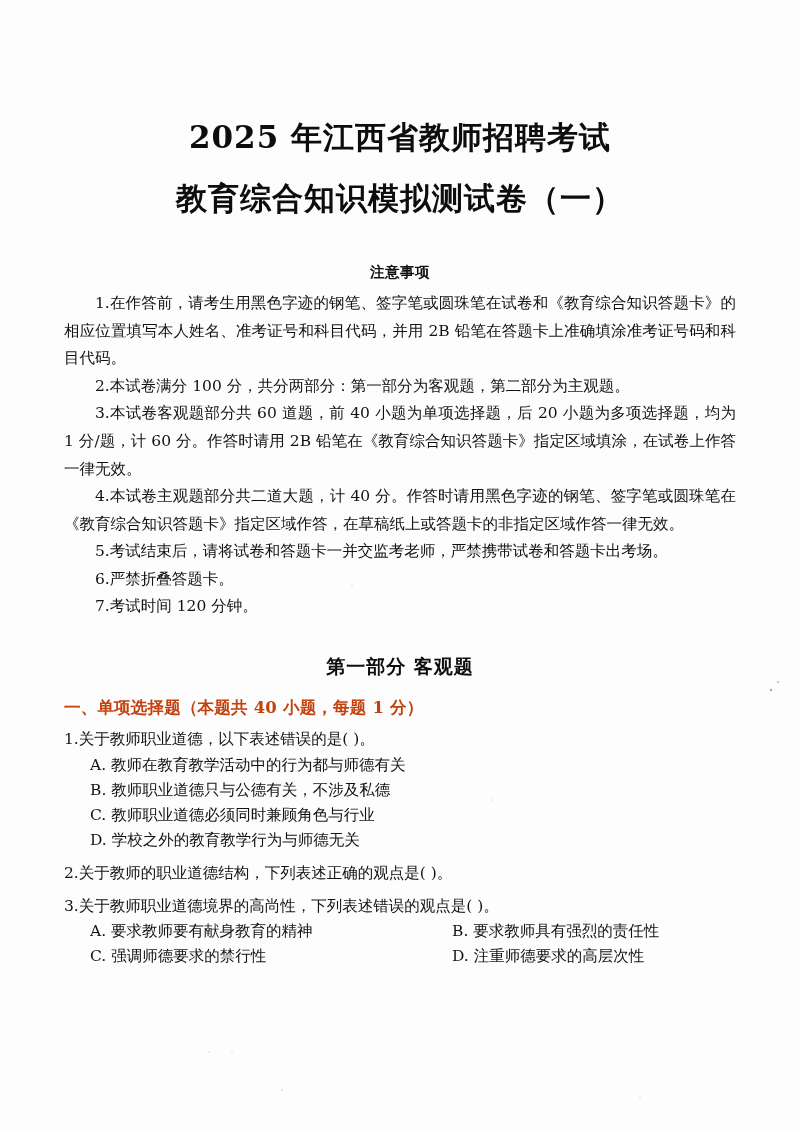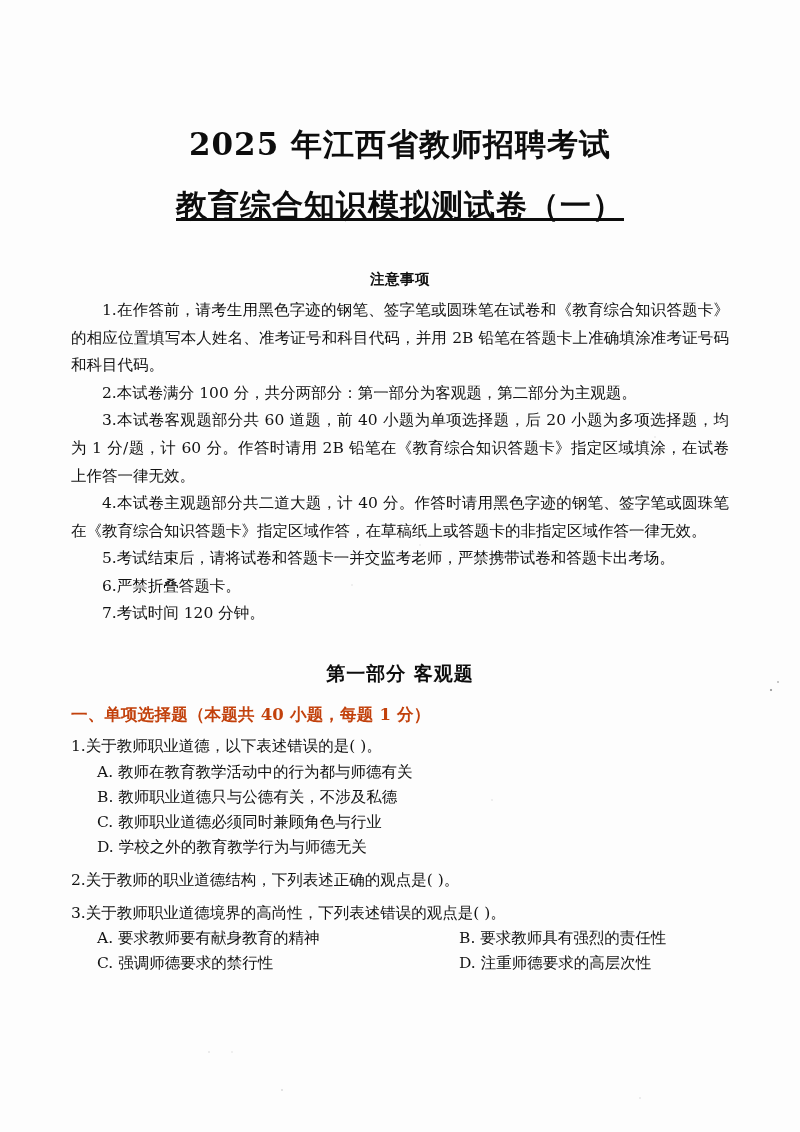--- a/index.html
+++ b/index.html
@@ -14,21 +14,21 @@
     overflow: hidden;
     font-family: "DejaVu Serif", "Liberation Serif", serif;
     color: #111111;
     -webkit-font-smoothing: none;
   }
 
   .page {
     position: absolute;
     inset: 0;
     background: #fdfdfd;
-    padding: 15px;
+    padding: 8px;
   }
 
   
   .scan-noise {
     position: absolute;
     inset: 0;
     pointer-events: none;
     opacity: 0.55;
     background:
       radial-gradient(circle at 771px 690px, rgba(40,40,40,0.75) 0 0.9px, rgba(0,0,0,0) 1.6px),
@@ -52,21 +52,21 @@
   .doc-title {
     text-align: center;
     font-family: "DejaVu Serif", "Liberation Serif", serif;
     font-weight: bold;
     font-size: 31px;
     letter-spacing: 1px;
     line-height: 1.05;
     color: #0d0d0d;
   }
   .title-line-1 { margin-top: 113px; }
-  .title-line-2 { margin-top: 28px; text-decoration: underline; }
+  .title-line-2 { margin-top: 28px; }
 
   
   .notice-heading {
     text-align: center;
     font-weight: bold;
     font-size: 14.5px;
     margin-top: 49px;
     letter-spacing: 0.5px;
     color: #101010;
   }

